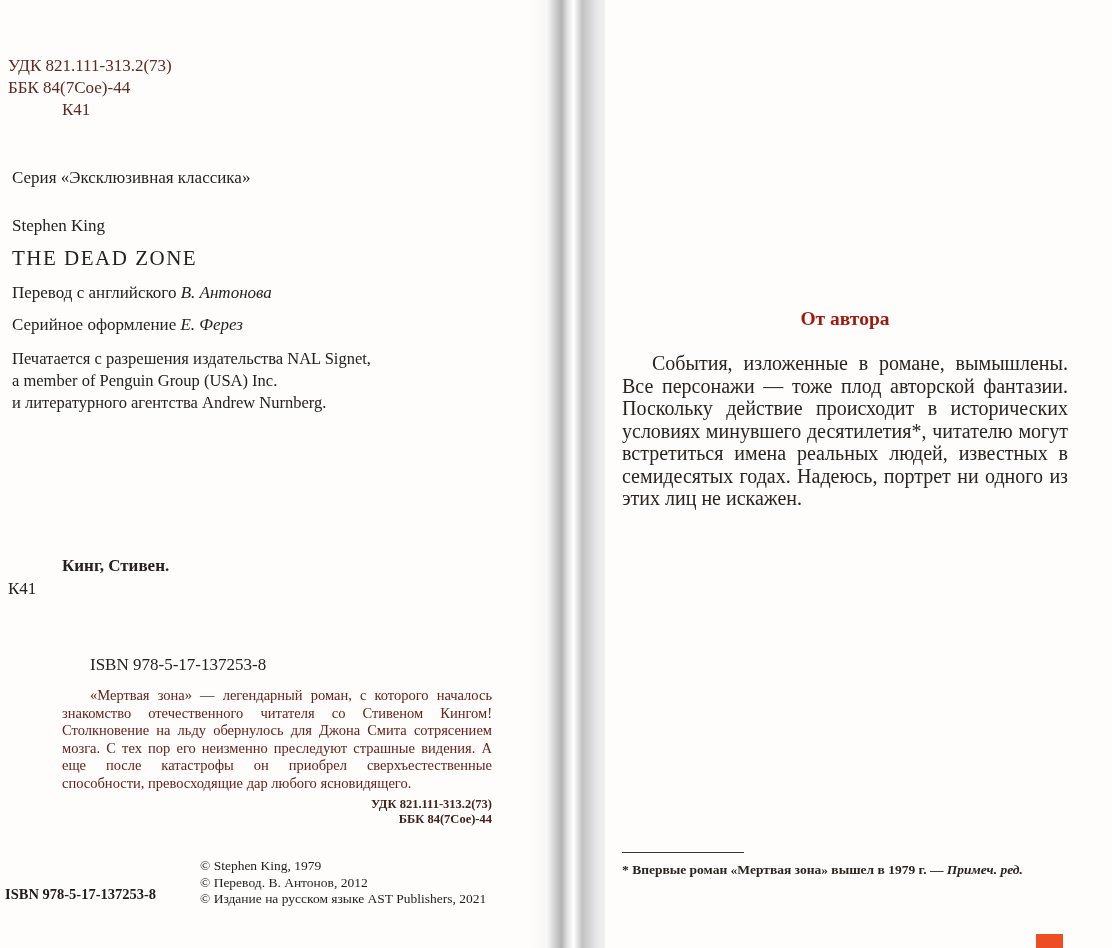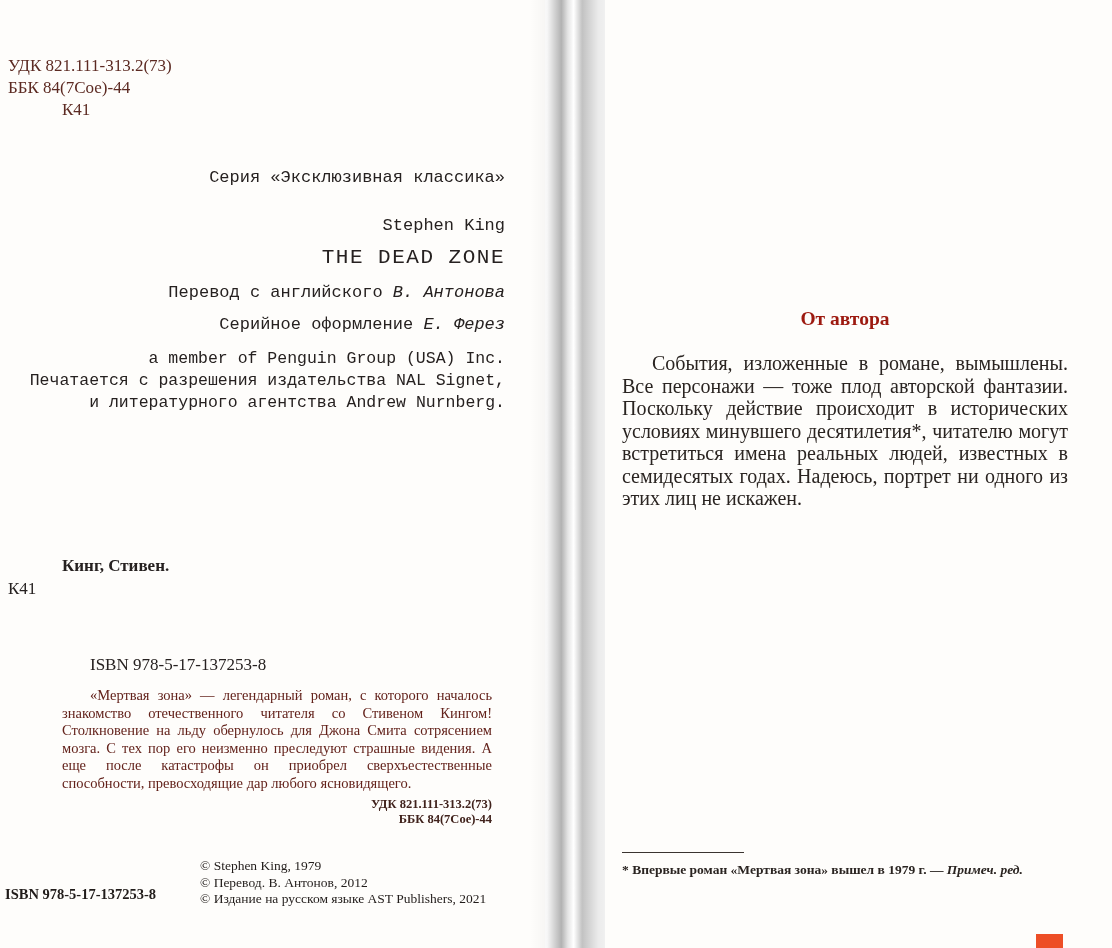--- a/index.html
+++ b/index.html
@@ -31,21 +31,21 @@
       rgba(0,0,0,0) 100%);
     pointer-events: none;
   }
 
   .abs { position: absolute; }
 
   
   .udk-top { left: 8px; top: 55px; font-size: 17px; line-height: 22px; color: #5c2a22; }
   .udk-top .indent { padding-left: 54px; }
 
-  .center-col { left: 5px; width: 500px; text-align: right; font-family: Liberation Mono, monospace; }
+  .center-col { left: 12px; width: 500px; text-align: left; }
   .series-line   { top: 168px; font-size: 17px; }
   .author-name   { top: 216px; font-size: 17px; }
   .book-title    { top: 246px; font-size: 21px; letter-spacing: 1.5px; }
   .translation-line { top: 283px; font-size: 17px; }
   .design-line      { top: 315px; font-size: 17px; }
   .permission-block { top: 348px; font-size: 16.5px; line-height: 22px; }
   .it { font-style: italic; }
 
   .catalog-heading { left: 62px; top: 556px; font-size: 17px; font-weight: bold; }
   .catalog-code    { left: 8px;  top: 579px; font-size: 17px; }
@@ -96,22 +96,22 @@
 
     <div class="abs center-col author-name">Stephen King</div>
 
     <div class="abs center-col book-title">THE DEAD ZONE</div>
 
     <div class="abs center-col translation-line"><span>Перевод с английского </span><span class="it">В. Антонова</span></div>
 
     <div class="abs center-col design-line"><span>Серийное оформление </span><span class="it">Е. Ферез</span></div>
 
     <div class="abs center-col permission-block">
+      <div>Печатается с разрешения издательства NAL Signet,</div>
       <div>a member of Penguin Group (USA) Inc.</div>
-      <div>Печатается с разрешения издательства NAL Signet,</div>
       <div>и литературного агентства Andrew Nurnberg.</div>
     </div>
 
     <div class="abs catalog-heading">Кинг, Стивен.</div>
     <div class="abs catalog-code">К41</div>
     <div class="abs isbn-line">ISBN 978-5-17-137253-8</div>
 
     <div class="abs annotation">«Мертвая зона» — легендарный роман, с которого началось знакомство отечественного читателя со Стивеном Кингом! Столкновение на льду обернулось для Джона Смита сотрясением мозга. С тех пор его неизменно преследуют страшные видения. А еще после катастрофы он приобрел сверхъестественные способности, превосходящие дар любого ясновидящего.</div>
 
     <div class="abs udk-bottom">

